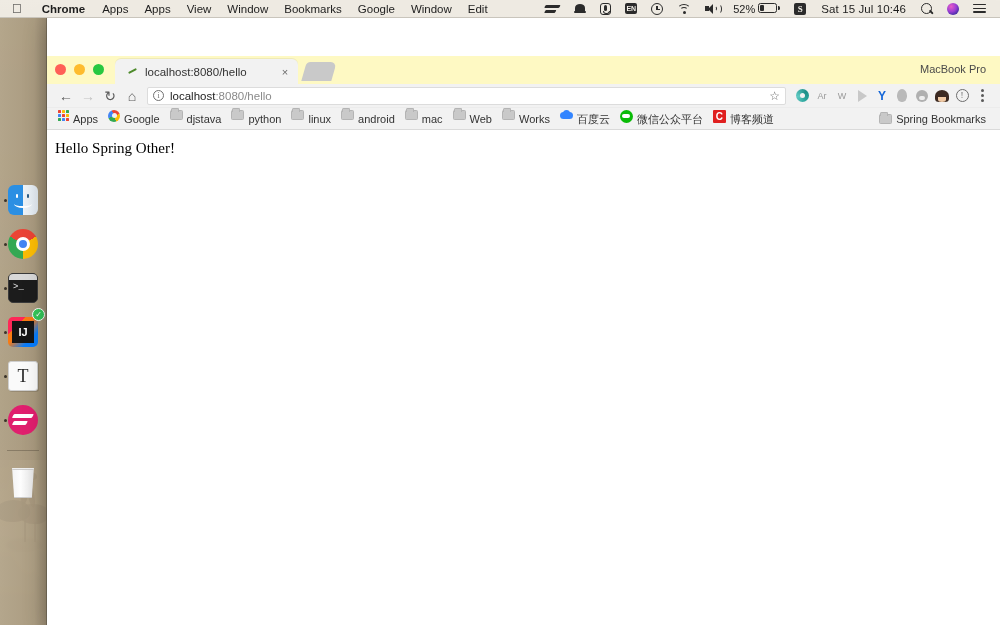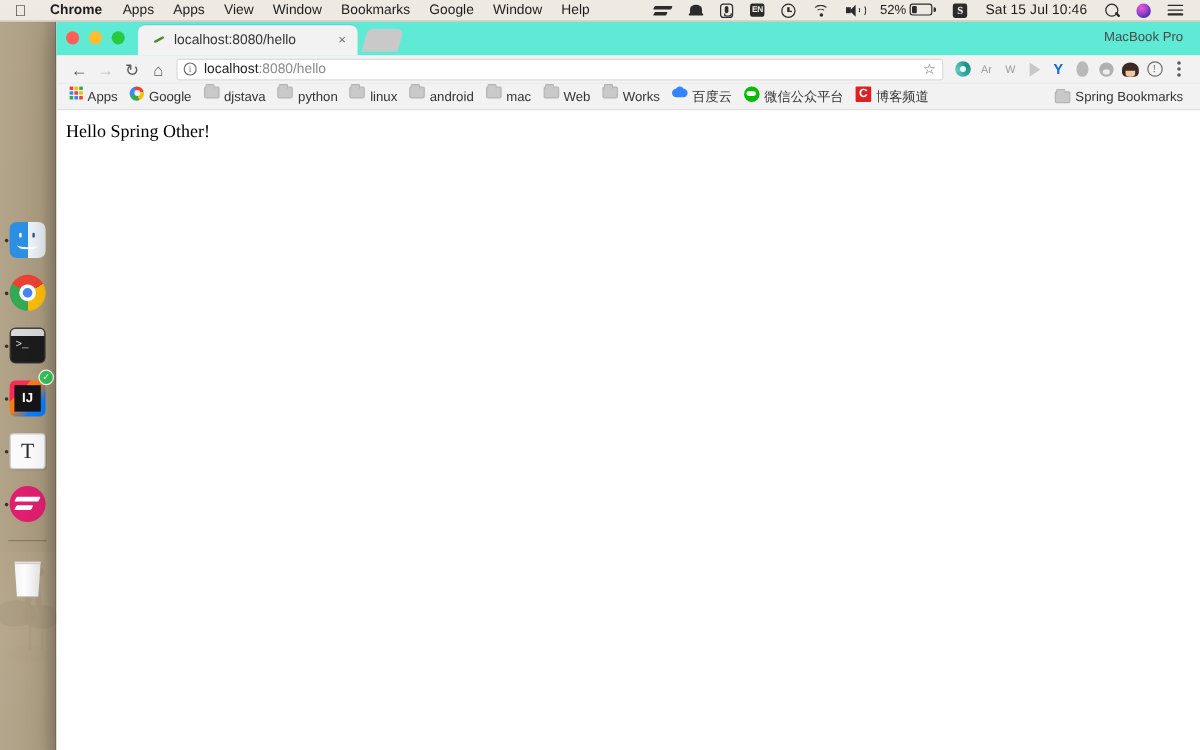--- a/index.html
+++ b/index.html
@@ -233,22 +233,22 @@
   #window {
     position:absolute; left:47px; top:18px; width:953px; height:607px;
     background:#ffffff;
     box-shadow:0 0 0 1px rgba(0,0,0,.16), 0 6px 22px rgba(0,0,0,.25);
     display:flex; flex-direction:column;
     overflow:hidden;
     z-index:45;
   }
   
   .tabstrip {
-    height:28px; background:#5eead4; position:relative; display:flex; align-items:flex-end;
-    padding-left:8px; flex:0 0 28px;
+    height:28px; background:#fef9c3; position:relative; display:flex; align-items:flex-end;
+    padding-left:8px; flex:0 0 28px;margin-top:38px;
   }
   .traffic { position:absolute; left:8px; top:8px; display:flex; gap:8px; align-items:center; }
   .tl { width:11px; height:11px; border-radius:50%; }
   .tl.red { background:#ff5f57; }
   .tl.yellow { background:#febc2e; }
   .tl.green { background:#28c840; }
   .tab {
     margin-left:60px; height:25px; width:183px; background:#f2f2f2;
     border-radius:6px 6px 0 0; display:flex; align-items:center; padding:0 6px 0 10px;
     position:relative;
@@ -397,21 +397,21 @@
   <div class="mb-left">
     <div class="mb-item mb-apple"></div>
     <div class="mb-item mb-app">Chrome</div>
     <div class="mb-item">Apps</div>
     <div class="mb-item">Apps</div>
     <div class="mb-item">View</div>
     <div class="mb-item">Window</div>
     <div class="mb-item">Bookmarks</div>
     <div class="mb-item">Google</div>
     <div class="mb-item">Window</div>
-    <div class="mb-item">Help</div>
+    <div class="mb-item">Edit</div>
   </div>
 
   <div class="mb-right">
     <div class="mb-icon">
         <div class="ic-ss"></div>
       </div>
     <div class="mb-icon">
         <div class="ic-bell"></div>
       </div>
     <div class="mb-icon">

